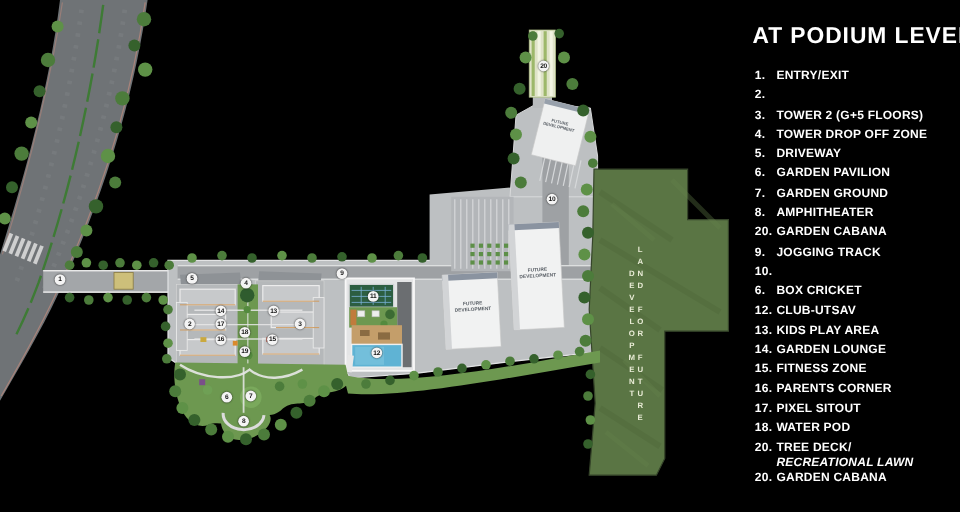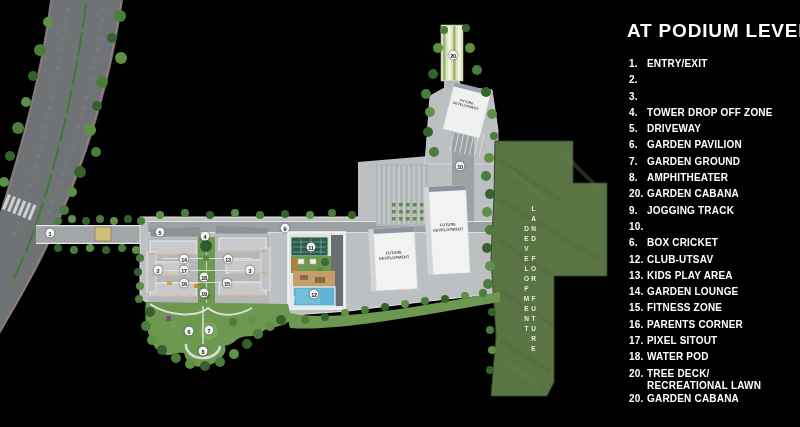--- a/index.html
+++ b/index.html
@@ -29,21 +29,21 @@
 
   
   .legend{position:absolute;left:627px;top:20px;width:172px;color:#fff;}
   .legend h1{margin:0;font-size:19px;font-weight:bold;letter-spacing:.8px;
              white-space:nowrap;}
   .legend ul{list-style:none;margin:14px 0 0 2px;padding:0;}
   .legend li{display:flex;font-size:10px;font-weight:bold;line-height:16.3px;
              letter-spacing:.2px;}
   .legend .num{width:18px;flex-shrink:0;}
   .legend .lblwrap{flex:1;}
-  .legend .lbl2{display:block;line-height:11px;margin-top:-2px;}
+  .legend .lbl2{display:block;line-height:11px;margin-top:-2px;font-style:italic;}
 </style>
 </head>
 <body>
 
 <div class="stage">
 
   <svg width="800" height="427" viewBox="0 0 800 427">
 
     <g>
       <path d="M50,0 L123,0 C112,78 88,162 48,246 C34,276 16,306 0,334 L0,212 C22,142 41,72 50,0 Z" fill="#6f7376"></path>
@@ -357,20 +357,21 @@
     <ul>
       <li>
           <span class="num">1.</span>
           <span class="lblwrap">ENTRY/EXIT</span>
         </li>
       <li>
           <span class="num">2.</span>
         </li>
       <li>
           <span class="num">3.</span>
+          <span class="lblwrap">TOWER 2 (G+5 FLOORS)</span>
         </li>
       <li>
           <span class="num">4.</span>
           <span class="lblwrap">TOWER DROP OFF ZONE</span>
         </li>
       <li>
           <span class="num">5.</span>
           <span class="lblwrap">DRIVEWAY</span>
         </li>
       <li>

